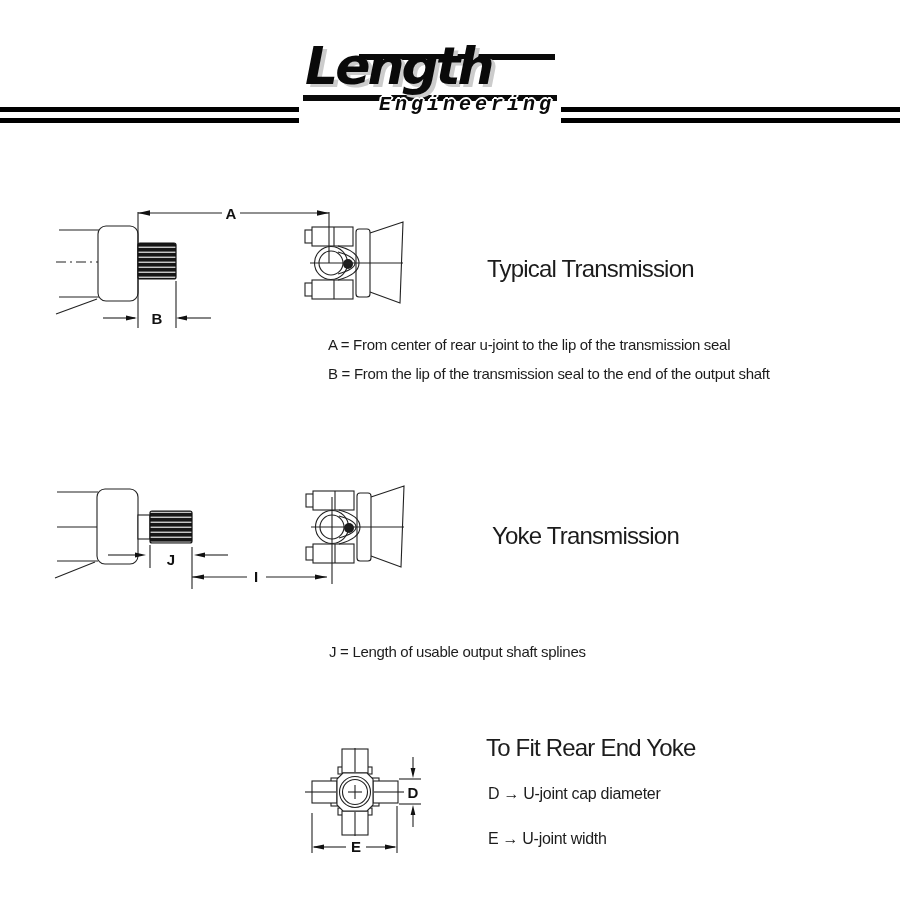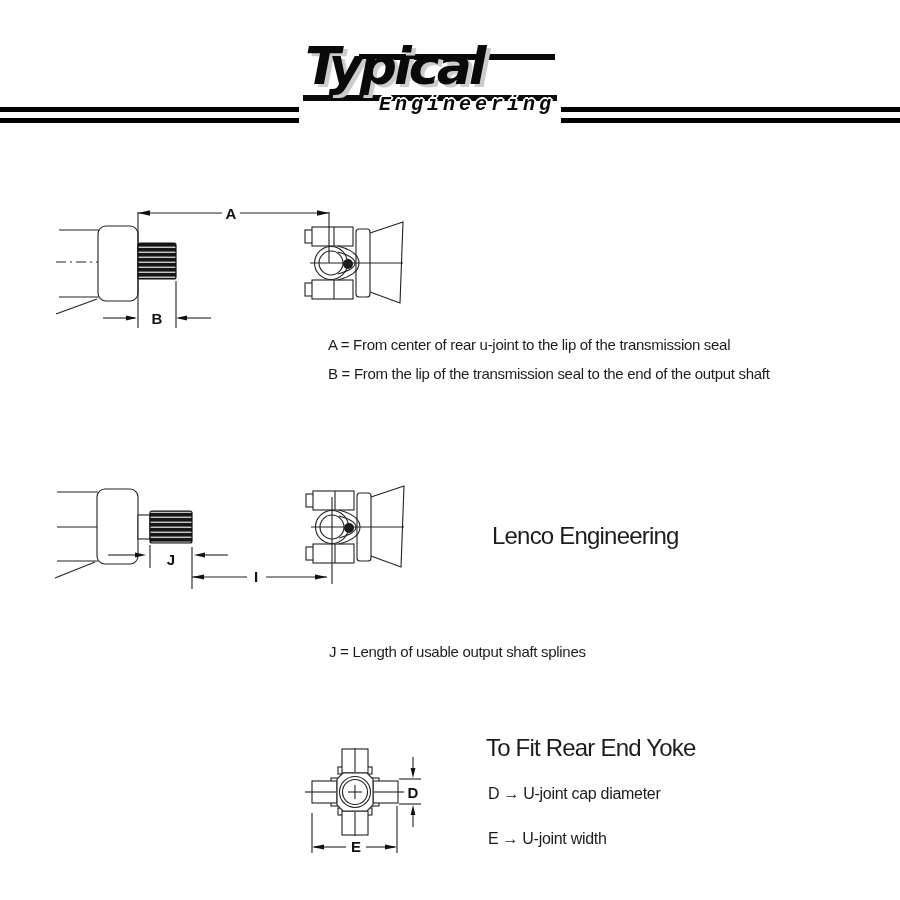--- a/index.html
+++ b/index.html
@@ -46,21 +46,21 @@
 </head>
 <body>
 
 <div class="page">
 
   <div>
     <div class="rule rule1"></div>
     <div class="rule rule2"></div>
     <div class="logo">
       <div class="logo-bar-top"></div>
-      <div class="logo-brand">Typical</div>
+      <div class="logo-brand">Length</div>
       <div class="logo-bar-bottom"></div>
       <div class="logo-sub">Engineering</div>
     </div>
   </div>
 
   <svg class="drawings" width="900" height="900" viewBox="0 0 900 900">
     <defs>
       <pattern id="spl" width="6" height="5" patternUnits="userSpaceOnUse">
         <rect width="6" height="5" fill="#161616"></rect>
         <rect y="1.6" width="6" height="1.3" fill="#d8d8d8"></rect>
@@ -177,23 +177,24 @@
         <line class="ln" x1="397" y1="806" x2="397" y2="853"></line>
         <line class="ln" x1="314" y1="847" x2="346" y2="847"></line>
         <line class="ln" x1="366" y1="847" x2="395" y2="847"></line>
         <polygon class="arr" points="312,847 324,844.5 324,849.5"></polygon>
         <polygon class="arr" points="397,847 385,844.5 385,849.5"></polygon>
         <text x="356" y="852" text-anchor="middle">E</text>
       </g>
     </g>
   </svg>
 
+  <div class="title t-typical">Typical Transmission</div>
   <div class="note n-a">A = From center of rear u-joint to the lip of the transmission seal</div>
   <div class="note n-b">B = From the lip of the transmission seal to the end of the output shaft</div>
 
-  <div class="title t-lenco">Lenco Engineering</div>
+  <div class="title t-lenco">Yoke Transmission</div>
   <div class="note n-j">J = Length of usable output shaft splines</div>
 
   <div class="title t-yoke">To Fit Rear End Yoke</div>
   <div class="note note-lg n-d">D → U-joint cap diameter</div>
   <div class="note note-lg n-e">E → U-joint width</div>
 
 </div>
 
 </body></html>

